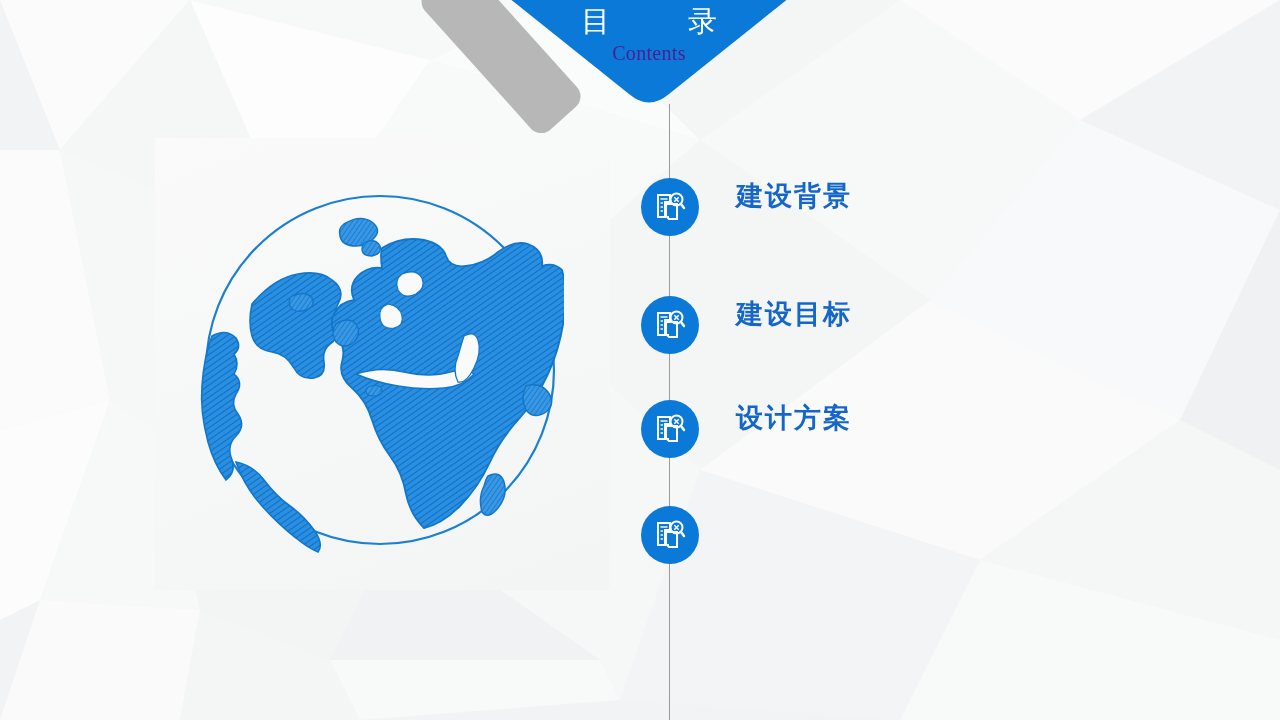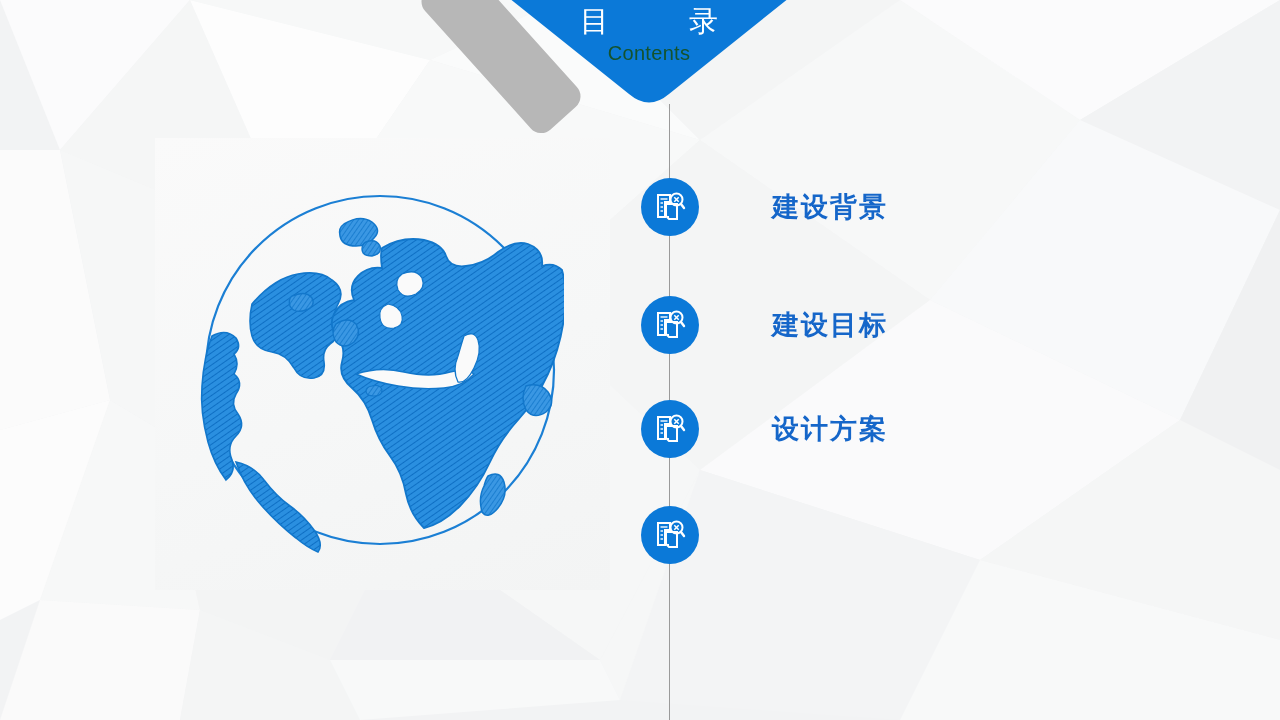--- a/index.html
+++ b/index.html
@@ -8,20 +8,21 @@
     width:1280px; height:720px; overflow:hidden;
     font-family:"Liberation Sans","DejaVu Sans",sans-serif;
     background:#f4f5f6;
   }
 
   #slide {
     position:relative;
     width:1280px; height:720px;
     overflow:hidden;
     background:#f3f4f5;
+    font-family:Liberation Serif, serif;
   }
 
   
   #bg-poly {
     position:absolute; inset:0;
     width:1280px; height:720px;
     z-index:0;
   }
 
   
@@ -71,21 +72,21 @@
   #banner-title {
     color:#ffffff;
     font-size:29px;
     letter-spacing:14px;
     text-indent:14px;
     font-weight:400;
     line-height:34px;
     white-space:pre;
   }
   #banner-sub {
-    color:#14532d;
+    color:#4c1d95;
     font-size:20px;
     font-weight:300;
     line-height:26px;
     letter-spacing:0.3px;
     margin-top:2px;
   }
 
   
   #connector {
     position:absolute;
@@ -99,23 +100,22 @@
   #toc {
     position:absolute;
     left:641px; top:0;
     width:560px; height:720px;
     z-index:5;
   }
   .toc-item {
     position:absolute;
     left:0;
     display:flex;
-    align-items:center;
+    align-items:flex-start;
     height:58px;
-    gap:36px;
   }
   .toc-bullet {
     width:58px; height:58px;
     border-radius:50%;
     background:#0b79d8;
     flex:0 0 58px;
     display:flex;
     align-items:center;
     justify-content:center;
   }

